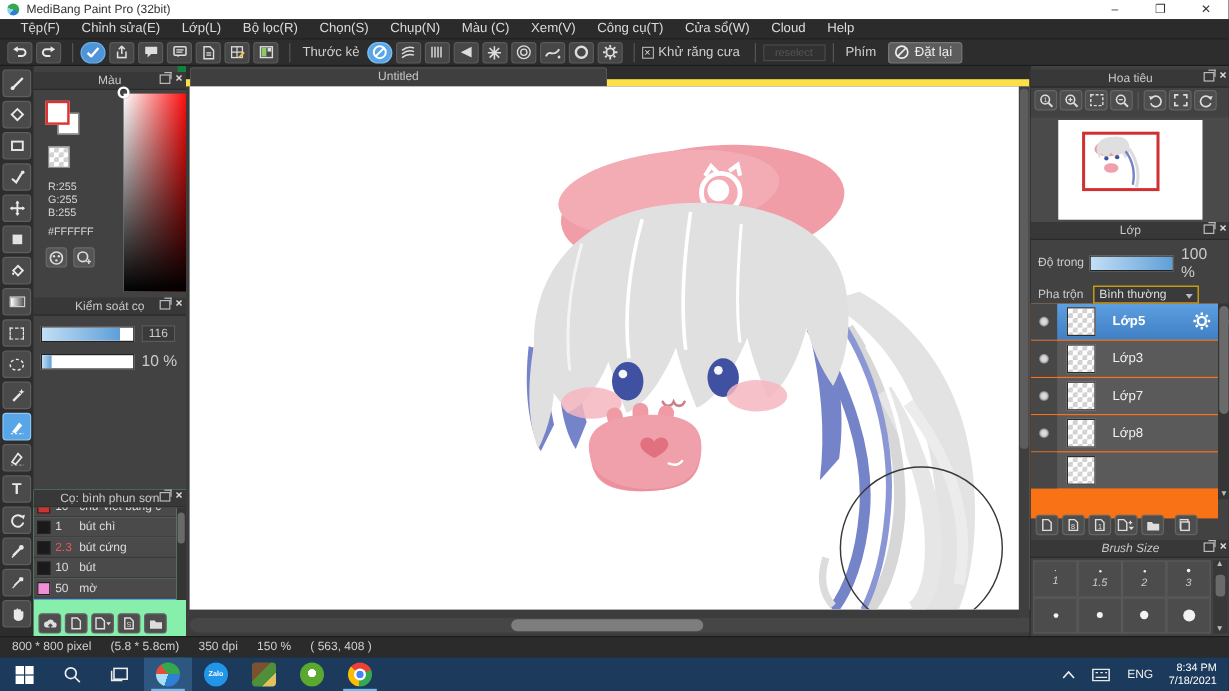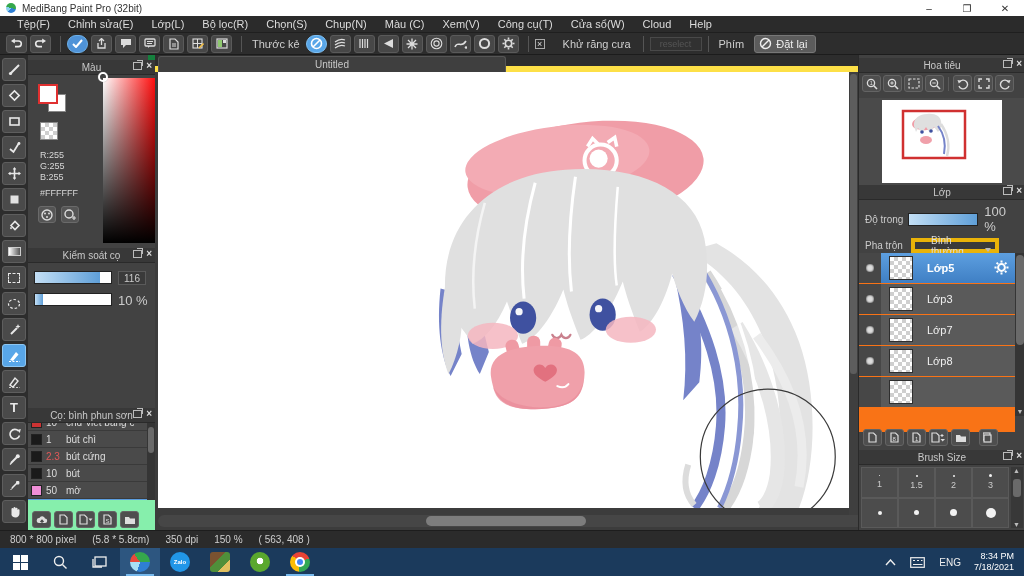--- a/index.html
+++ b/index.html
@@ -52,21 +52,21 @@
   .hex-text { position:absolute; left:12px; top:128px; font-size:9px; color:#d8d8d8; }
   .pal-btns { position:absolute; left:10px; top:146px; display:flex; gap:5px; }
   .pal-btn { width:18px; height:17px; background:#555; border:1px solid #6a6a6a; border-radius:3px; display:flex; align-items:center; justify-content:center; }
   .sv-box { position:absolute; left:75px; top:18px; width:55px; height:165px;
     background:linear-gradient(to bottom, rgba(0,0,0,0) 0%, #000 100%), linear-gradient(to right, #fff 0%, #f00 100%); }
   .sv-pick { position:absolute; left:70px; top:12px; width:10px; height:10px; border:2px solid #fff; border-radius:50%; box-shadow:0 0 1px #888; }
   .hue-bar { position:absolute; left:133px; top:18px; width:12px; height:165px;
     background:linear-gradient(to bottom,#f00 0%,#f0f 17%,#00f 34%,#0ff 50%,#0f0 67%,#ff0 84%,#f00 100%); }
   .hue-pick { position:absolute; left:134px; top:14px; width:9px; height:9px; border:2px solid #fff; border-radius:50%; }
   .bc-panel { position:absolute; left:0; top:193px; width:127px; height:160px; background:#424242; }
-  .slider-row { display:flex; align-items:flex-start; margin:8px 6px 0 6px; }
+  .slider-row { display:flex; align-items:flex-end; margin:8px 6px 0 6px; }
   .slider-track { position:relative; width:78px; height:13px; background:#fff; border:1px solid #222; overflow:hidden; }
   .slider-fill { position:absolute; left:0; top:0; bottom:0; background:linear-gradient(to right,#c3dff5,#5f9fd8); }
   .val-box { margin-left:6px; min-width:28px; height:14px; background:#3a3a3a; border:1px solid #5a5a5a; color:#ccc; font-size:10px; display:flex; align-items:center; justify-content:center; padding:0 2px; }
   .val-plain { margin-left:6px; color:#ccc; font-size:13px; }
   .brush-panel { position:absolute; left:0; top:353px; width:127px; height:122px; background:#86efac; }
   .brush-list { position:absolute; left:0; top:15px; width:119px; height:77px; overflow:hidden; }
   .brush-row { display:flex; align-items:center; height:17px; padding-left:3px; color:#ddd; font-size:10px; border-bottom:1px solid #3a3a3a; background:#4a4a4a; }
   .brush-row:first-child { margin-top:-9px; background:#4a4a4a; }
   .brush-row.sel { background:linear-gradient(#5d9fe0,#3f7fc4); color:#fff; font-weight:bold; }
   .brush-sw { width:11px; height:11px; border:1px solid #222; margin-right:4px; flex:none; }
@@ -89,37 +89,37 @@
   
   .rightpanels { position:absolute; left:858px; top:55px; width:166px; height:475px; background:#414141; border-left:1px solid #2a2a2a; }
   .nav-panel { position:absolute; left:0; top:3px; width:166px; height:127px; background:#424242; }
   .nav-tools { display:flex; align-items:center; gap:2px; padding:2px 0 0 3px; }
   .nav-btn { width:19px; height:17px; background:#4e4e4e; border:1px solid #646464; border-radius:3px; display:flex; align-items:center; justify-content:center; }
   .nav-thumb-wrap { position:absolute; left:0; top:40px; width:166px; height:87px; background:#4a4a4a; display:flex; justify-content:center; }
   .nav-thumb { margin-top:2px; width:120px; height:83px; background:#fff; position:relative; }
   .layers-panel { position:absolute; left:0; top:130px; width:166px; height:265px; background:#424242; }
   .lay-row { display:flex; align-items:center; padding:4px 6px 0 6px; font-size:10px; color:#ccc; }
   .lay-row .lbl { width:46px; }
-  .blend-box { width:88px; height:15px; background:#3a3a3a; border:4px solid #eab308; color:#ddd; font-size:10px; display:flex; align-items:center; padding:0 16px; position:relative; }
+  .blend-box { width:88px; height:15px; background:#3a3a3a; border:1px solid #eab308; color:#ddd; font-size:10px; display:flex; align-items:center; padding:0 4px; position:relative; }
   .blend-box:after { content:""; position:absolute; right:4px; top:6px; border-left:3px solid transparent; border-right:3px solid transparent; border-top:4px solid #bbb; }
   .cb-row { display:flex; align-items:center; gap:4px; padding:5px 0 4px 6px; font-size:9px; color:#ccc; }
   .cb-row .cb-box { margin-right:2px; flex:none; }
   .layer-list { position:absolute; left:0; top:68px; width:156px; height:179px; overflow:hidden; background:#f97316; }
   .layer-item { display:flex; align-items:center; height:30px; margin-bottom:1px; background:#5a5a5a; position:relative; }
   .layer-item.sel { background:linear-gradient(#5d9fe0,#3f7fc4); }
   .layer-eye { width:22px; height:30px; background:#474747; display:flex; align-items:center; justify-content:center; flex:none; }
   .eye-dot { width:8px; height:8px; border-radius:50%; background:#ddd; box-shadow:0 0 2px #222 inset; }
   .layer-thumb { width:24px; height:24px; border:1px solid #2e2e2e; margin-left:8px; flex:none; }
   .layer-name { margin-left:14px; font-size:11px; color:#f0f0f0; }
   .layer-item.sel .layer-name { font-weight:bold; color:#fff; }
   .layer-gear { position:absolute; right:6px; top:7px; }
   .layer-scroll { position:absolute; right:0; top:68px; width:10px; height:163px; background:#353535; }
   .layer-scroll .thumb { position:absolute; left:1px; top:2px; width:8px; height:90px; background:#6a6a6a; border-radius:4px; }
   .layer-scroll .arr { position:absolute; left:0; width:10px; text-align:center; color:#bbb; font-size:7px; }
-  .bs-panel { position:absolute; left:0; top:395px; width:166px; height:80px; background:#424242; }
+  .bs-panel { position:absolute; left:0; top:395px; width:166px; height:80px; background:#424242;font-style:italic; }
   .bs-grid { position:absolute; left:2px; top:17px; width:148px; height:61px; display:grid; grid-template-columns:repeat(4,1fr); grid-template-rows:1fr 1fr; background:#4c4c4c; }
   .bs-cell { border:1px solid #5a5a5a; display:flex; flex-direction:column; align-items:center; justify-content:center; color:#ccc; font-size:9px; gap:3px; }
   .dot { border-radius:50%; background:#f2f2f2; }
   .bs-scroll { position:absolute; right:2px; top:17px; width:12px; height:61px; background:#383838; }
   .bs-scroll .thumb { position:absolute; left:2px; top:12px; width:8px; height:18px; background:#6a6a6a; border-radius:3px; }
   
   .statusbar { position:absolute; left:0; top:530px; width:1024px; height:18px; background:#2b2b2b; border-top:1px solid #1d1d1d; display:flex; align-items:center; gap:16px; padding-left:10px; font-size:10px; color:#cfcfcf; }
   
   .taskbar { position:absolute; left:0; top:548px; width:1024px; height:28px; background:#173least; background:#1b3a5c; display:flex; align-items:center; }
   .tb-item { width:40px; height:28px; display:flex; align-items:center; justify-content:center; position:relative; }
@@ -277,21 +277,21 @@
             <line x1="10.5" y1="6.5" x2="12.5" y2="6.5"></line>
             <line x1="2.3" y1="2.3" x2="3.7" y2="3.7"></line>
             <line x1="9.3" y1="9.3" x2="10.7" y2="10.7"></line>
             <line x1="10.7" y1="2.3" x2="9.3" y2="3.7"></line>
             <line x1="3.7" y1="9.3" x2="2.3" y2="10.7"></line>
           </g>
         </svg>
     </div>
     <div class="tb-sep"></div>
     <div class="cb-box">×</div>
-    <span class="tb-label" style="margin-left:14px">Khử răng cưa</span>
+    <span class="tb-label" style="margin-left:0">Khử răng cưa</span>
     <div class="tb-sep"></div>
     <div class="dis-input">reselect</div>
     <div class="tb-sep"></div>
     <span class="tb-label">Phím</span>
     <div class="reset-btn">
       <svg width="13" height="13" style="margin-right:4px">
           <circle cx="6.5" cy="6.5" r="5" fill="none" stroke="#eee" stroke-width="1.4"></circle>
           <line x1="3" y1="10" x2="10" y2="3" stroke="#eee" stroke-width="1.4"></line>
         </svg>
       <span>Đặt lại</span>

